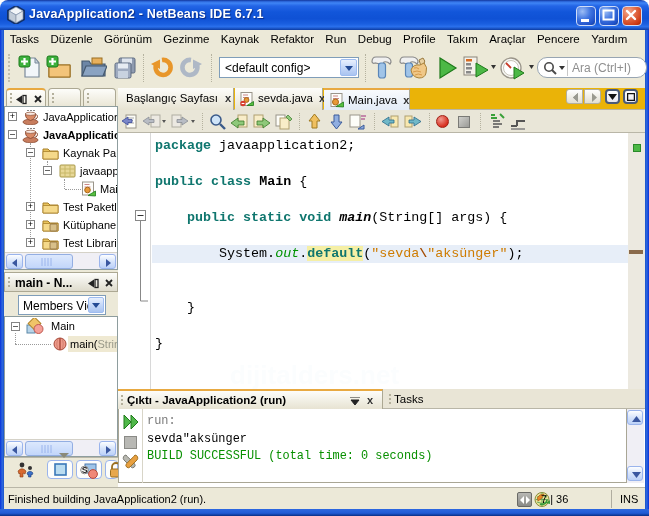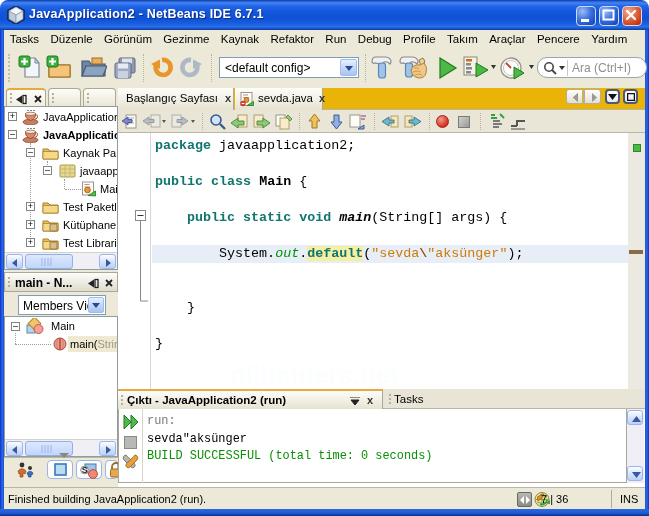--- a/index.html
+++ b/index.html
@@ -426,20 +426,28 @@
       <div class="etab" style="left:117px; width:88px;">
         <svg style="position:absolute;left:5px;top:4px;" width="15" height="15" viewBox="0 0 15 15">
           <rect x="1" y="0.5" width="11" height="13" fill="#fdfdfb" stroke="#9a958a"></rect>
           <path d="M3 3 L8 3 M3 5.5 L9 5.5" stroke="#c88" stroke-width="1"></path>
           <circle cx="6.5" cy="8" r="2.4" fill="#e89838" stroke="#a86818"></circle>
           <path d="M7 13.5 L13.5 9.5 L13.5 13.5 Z" fill="#58c040" stroke="#1e7a1a" stroke-width="0.8"></path>
           <circle cx="3" cy="11.5" r="2.7" fill="#d83a2a"></circle>
             <path d="M1.6 11.5 L4.4 11.5" stroke="#fff" stroke-width="1.1"></path>
         </svg>
         <span style="margin-left:23px;">sevda.java</span><span class="tabx" style="margin-left:6px;">x</span></div>
+      <div class="etab active" style="left:206px; width:86px;">
+        <svg style="position:absolute;left:6px;top:3px;" width="15" height="15" viewBox="0 0 15 15">
+          <rect x="1" y="0.5" width="11" height="13" fill="#fdfdfb" stroke="#9a958a"></rect>
+          <path d="M3 3 L8 3 M3 5.5 L9 5.5" stroke="#c88" stroke-width="1"></path>
+          <circle cx="5.5" cy="9" r="3" fill="#e89838" stroke="#a86818"></circle>
+          <path d="M6 13.5 L13.5 9 L13.5 14 Z" fill="#58c040" stroke="#1e7a1a" stroke-width="0.8"></path>
+        </svg>
+        <span style="margin-left:24px;">Main.java</span><span class="tabx" style="margin-left:6px;">x</span></div>
 
       <div class="abs" style="left:448px;top:1px;width:17px;height:15px;background:linear-gradient(180deg,#fefefe,#e2dfd2);border:1px solid #b2afa0;border-radius:3px 0 0 3px;">
           <svg style="position:absolute;left:5px;top:3px;" width="8" height="9">
             <path d="M6 0 L1 4.5 L6 9" fill="#8a8a80" stroke="none"></path>
             <path d="M6 0 L1 4.5 L6 9 Z" fill="#9a9a90"></path>
           </svg>
         </div>
       <div class="abs" style="left:466px;top:1px;width:17px;height:15px;background:linear-gradient(180deg,#fefefe,#e2dfd2);border:1px solid #b2afa0;border-radius:0 3px 3px 0;">
           <svg style="position:absolute;left:5px;top:3px;" width="8" height="9">
             <path d="M2 0 L7 4.5 L2 9 Z" fill="#9a9a90"></path>

